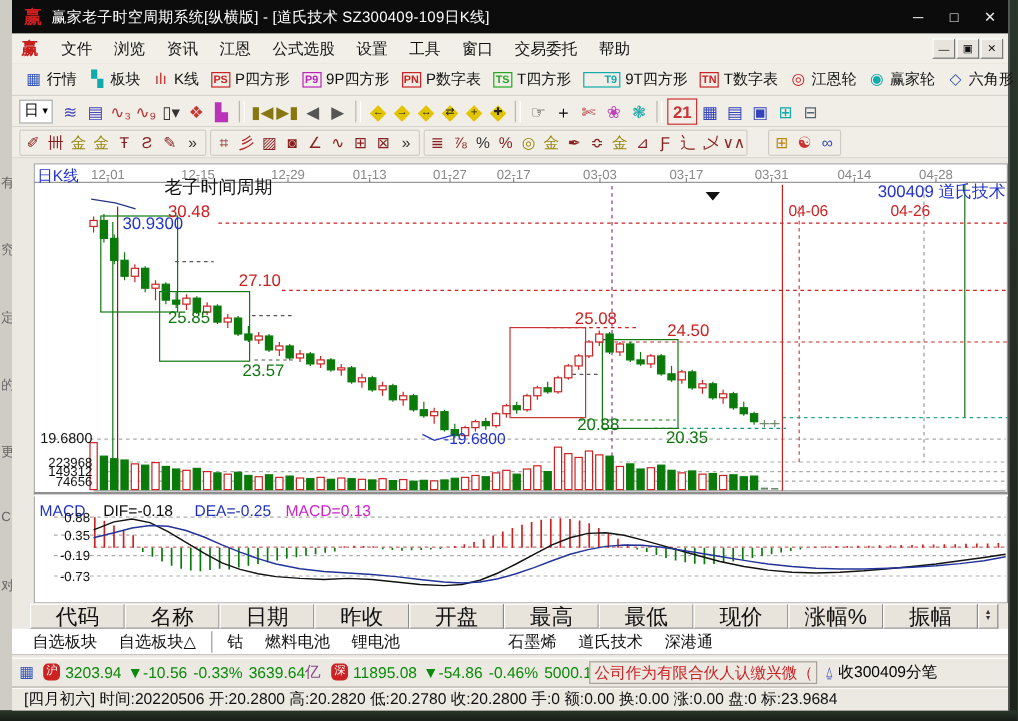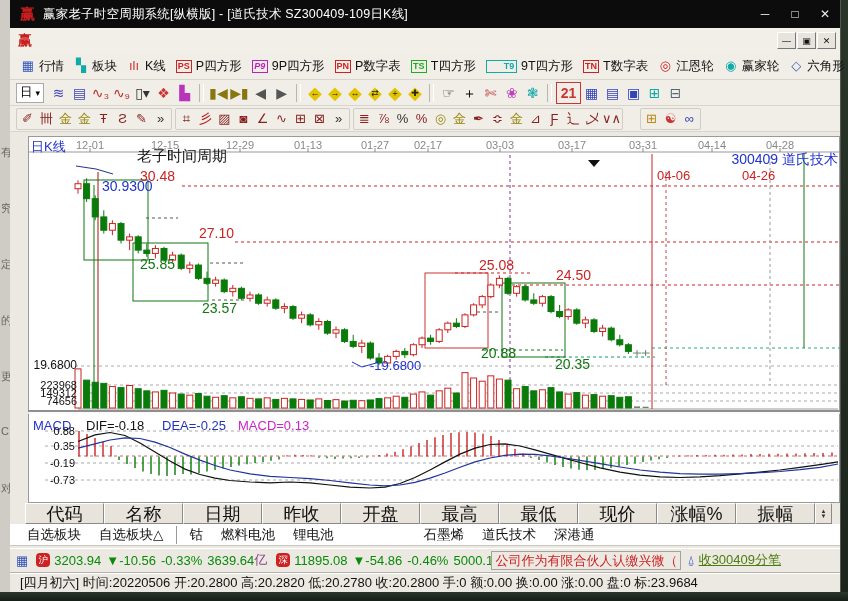--- a/index.html
+++ b/index.html
@@ -52,21 +52,21 @@
   .tab{padding:0 9px;white-space:nowrap;}
   .tab.sep-before{border-left:1px solid #999;margin-left:4px;padding-left:12px;}
   .tab.active{color:#2233cc;margin-top:44px;}
   
   .status1{position:absolute;left:0;top:548px;width:100%;height:23px;background:#ece9e2;border-top:1px solid #fff;display:flex;align-items:center;font-size:13px;padding-left:6px;box-sizing:border-box;white-space:nowrap;}
   .s-ic{display:inline-block;margin-right:4px;}
   .badge{display:inline-block;width:14px;height:14px;border-radius:4px;background:#cc2222;color:#fff;font-size:9.5px;line-height:14px;text-align:center;margin:0 4px;}
   .grn{color:#0a8a0a;margin-right:5px;}
   .unit{color:#884488;margin-right:5px;}
   .marquee{border:1px solid #a7a19a;background:#ece9e2;color:#cc2222;height:17px;line-height:17px;padding:0 3px;overflow:hidden;white-space:nowrap;max-width:210px;margin:0 4px 0 -14px;}
-  .feed{color:#4d7c0f;margin-left:4px;text-decoration:underline;}
+  .feed{color:#000000;margin-left:4px;}
   .ant{color:#2233cc;font-size:12px;margin-left:2px;}
   .status2{position:absolute;left:0;top:572px;width:100%;height:20px;background:#ece9e2;border-top:1px solid #b5b2ab;box-shadow:inset 0 1px 0 #fff;display:flex;align-items:center;font-size:13px;color:#111;padding-left:10px;box-sizing:border-box;white-space:nowrap;}
 </style>
 </head>
 <body>
 
 <div id="app">
   <div class="left-strip" id="bgstrip">
       <span style="top: 145px;">有</span>
       <span style="top: 201px;">究</span>
@@ -86,20 +86,32 @@
       <span class="ttl">赢家老子时空周期系统[纵横版] - [道氏技术  SZ300409-109日K线]</span>
       <span class="tb-ctrls">
         <span class="tb-ctrl">─</span>
         <span class="tb-ctrl">□</span>
         <span class="tb-ctrl">✕</span>
       </span>
     </div>
 
     <div class="menubar">
       <span class="logo2">赢</span>
+      <span id="menu-items" style="display:flex;">
+          <span class="menu-item">文件</span>
+          <span class="menu-item">浏览</span>
+          <span class="menu-item">资讯</span>
+          <span class="menu-item">江恩</span>
+          <span class="menu-item">公式选股</span>
+          <span class="menu-item">设置</span>
+          <span class="menu-item">工具</span>
+          <span class="menu-item">窗口</span>
+          <span class="menu-item">交易委托</span>
+          <span class="menu-item">帮助</span>
+        </span>
       <span class="mdi">
         <span class="mdi-btn">—</span>
         <span class="mdi-btn">▣</span>
         <span class="mdi-btn">✕</span>
       </span>
     </div>
 
     <div class="tb tb1" id="toolbar1">
         <span class="tb1-item">
           <span class="ic" style="color: rgb(51, 85, 187);">▦</span>
@@ -111,21 +123,21 @@
         </span>
         <span class="tb1-item">
           <span class="ic" style="color: rgb(204, 51, 51);">ılı</span>
           <span>K线</span>
         </span>
         <span class="tb1-item">
           <span class="ic ibox" style="color: rgb(204, 34, 34);">PS</span>
           <span>P四方形</span>
         </span>
         <span class="tb1-item">
-          <span class="ic ibox" style="color: rgb(187, 34, 187); font-style: italic;">P9</span>
+          <span class="ic ibox" style="color: rgb(187, 34, 187);">P9</span>
           <span>9P四方形</span>
         </span>
         <span class="tb1-item">
           <span class="ic ibox" style="color: rgb(204, 34, 34);">PN</span>
           <span>P数字表</span>
         </span>
         <span class="tb1-item">
           <span class="ic ibox" style="color: rgb(34, 170, 34);">TS</span>
           <span>T四方形</span>
         </span>

